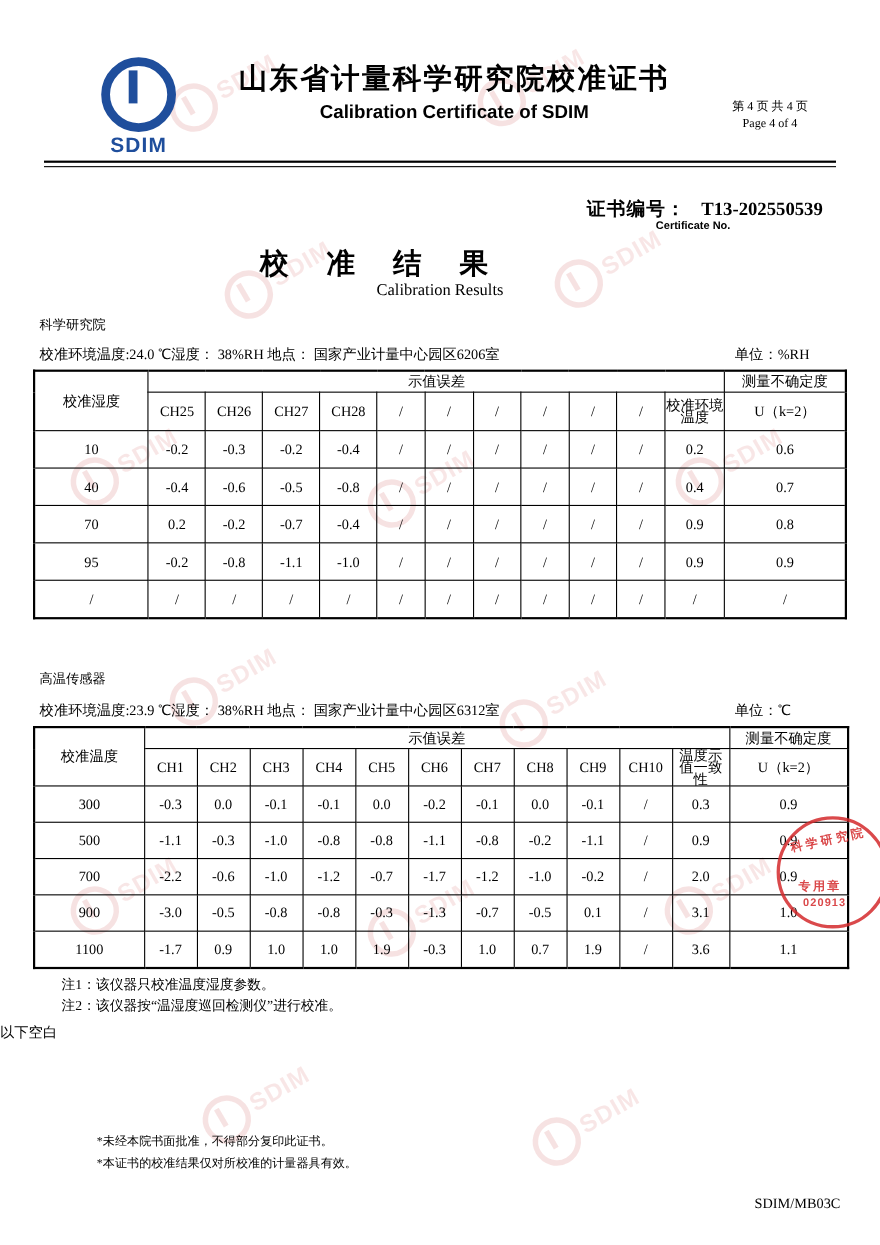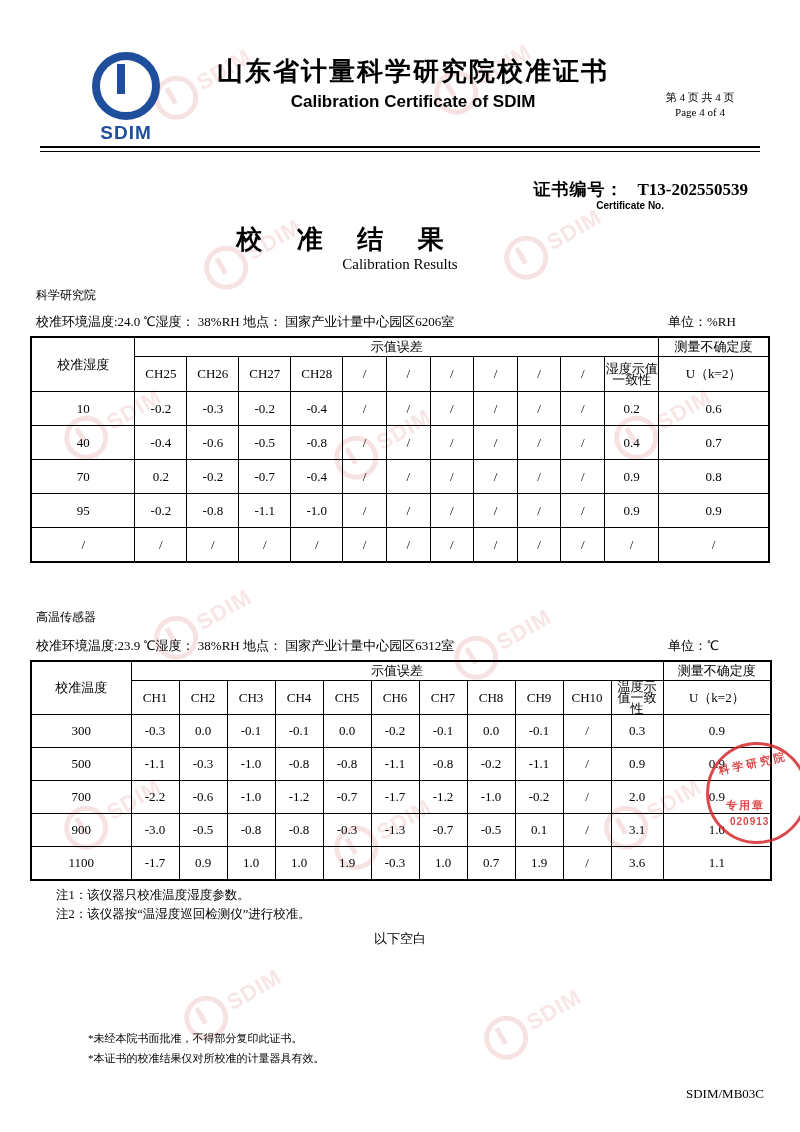--- a/index.html
+++ b/index.html
@@ -220,21 +220,20 @@
   .u-head { font-size: 13px; }
 
   .notes {
     position: absolute;
     font-size: 12.5px;
     line-height: 19px;
   }
   .blank-note {
     position: absolute;
     width: 800px;
-    text-align: center;
     font-size: 13px;
   }
   .footnotes {
     position: absolute;
     left: 88px;
     font-size: 11px;
     line-height: 20px;
   }
   .doccode {
     position: absolute;
@@ -366,21 +365,21 @@
             <td class="chname" style="height:34px">CH25</td>
             <td class="chname" style="height:34px">CH26</td>
             <td class="chname" style="height:34px">CH27</td>
             <td class="chname" style="height:34px">CH28</td>
             <td class="chname" style="height:34px">/</td>
             <td class="chname" style="height:34px">/</td>
             <td class="chname" style="height:34px">/</td>
             <td class="chname" style="height:34px">/</td>
             <td class="chname" style="height:34px">/</td>
             <td class="chname" style="height:34px">/</td>
-            <td class="small-head">湿度示值一致性</td>
+            <td class="small-head">校准环境温度</td>
             <td class="u-head outer-r">U（k=2）</td>
           </tr>
           <tr>
             <td class="outer-l" style="height:33px">10</td>
             <td class="">-0.2</td>
             <td class="">-0.3</td>
             <td class="">-0.2</td>
             <td class="">-0.4</td>
             <td class="">/</td>
             <td class="">/</td>

